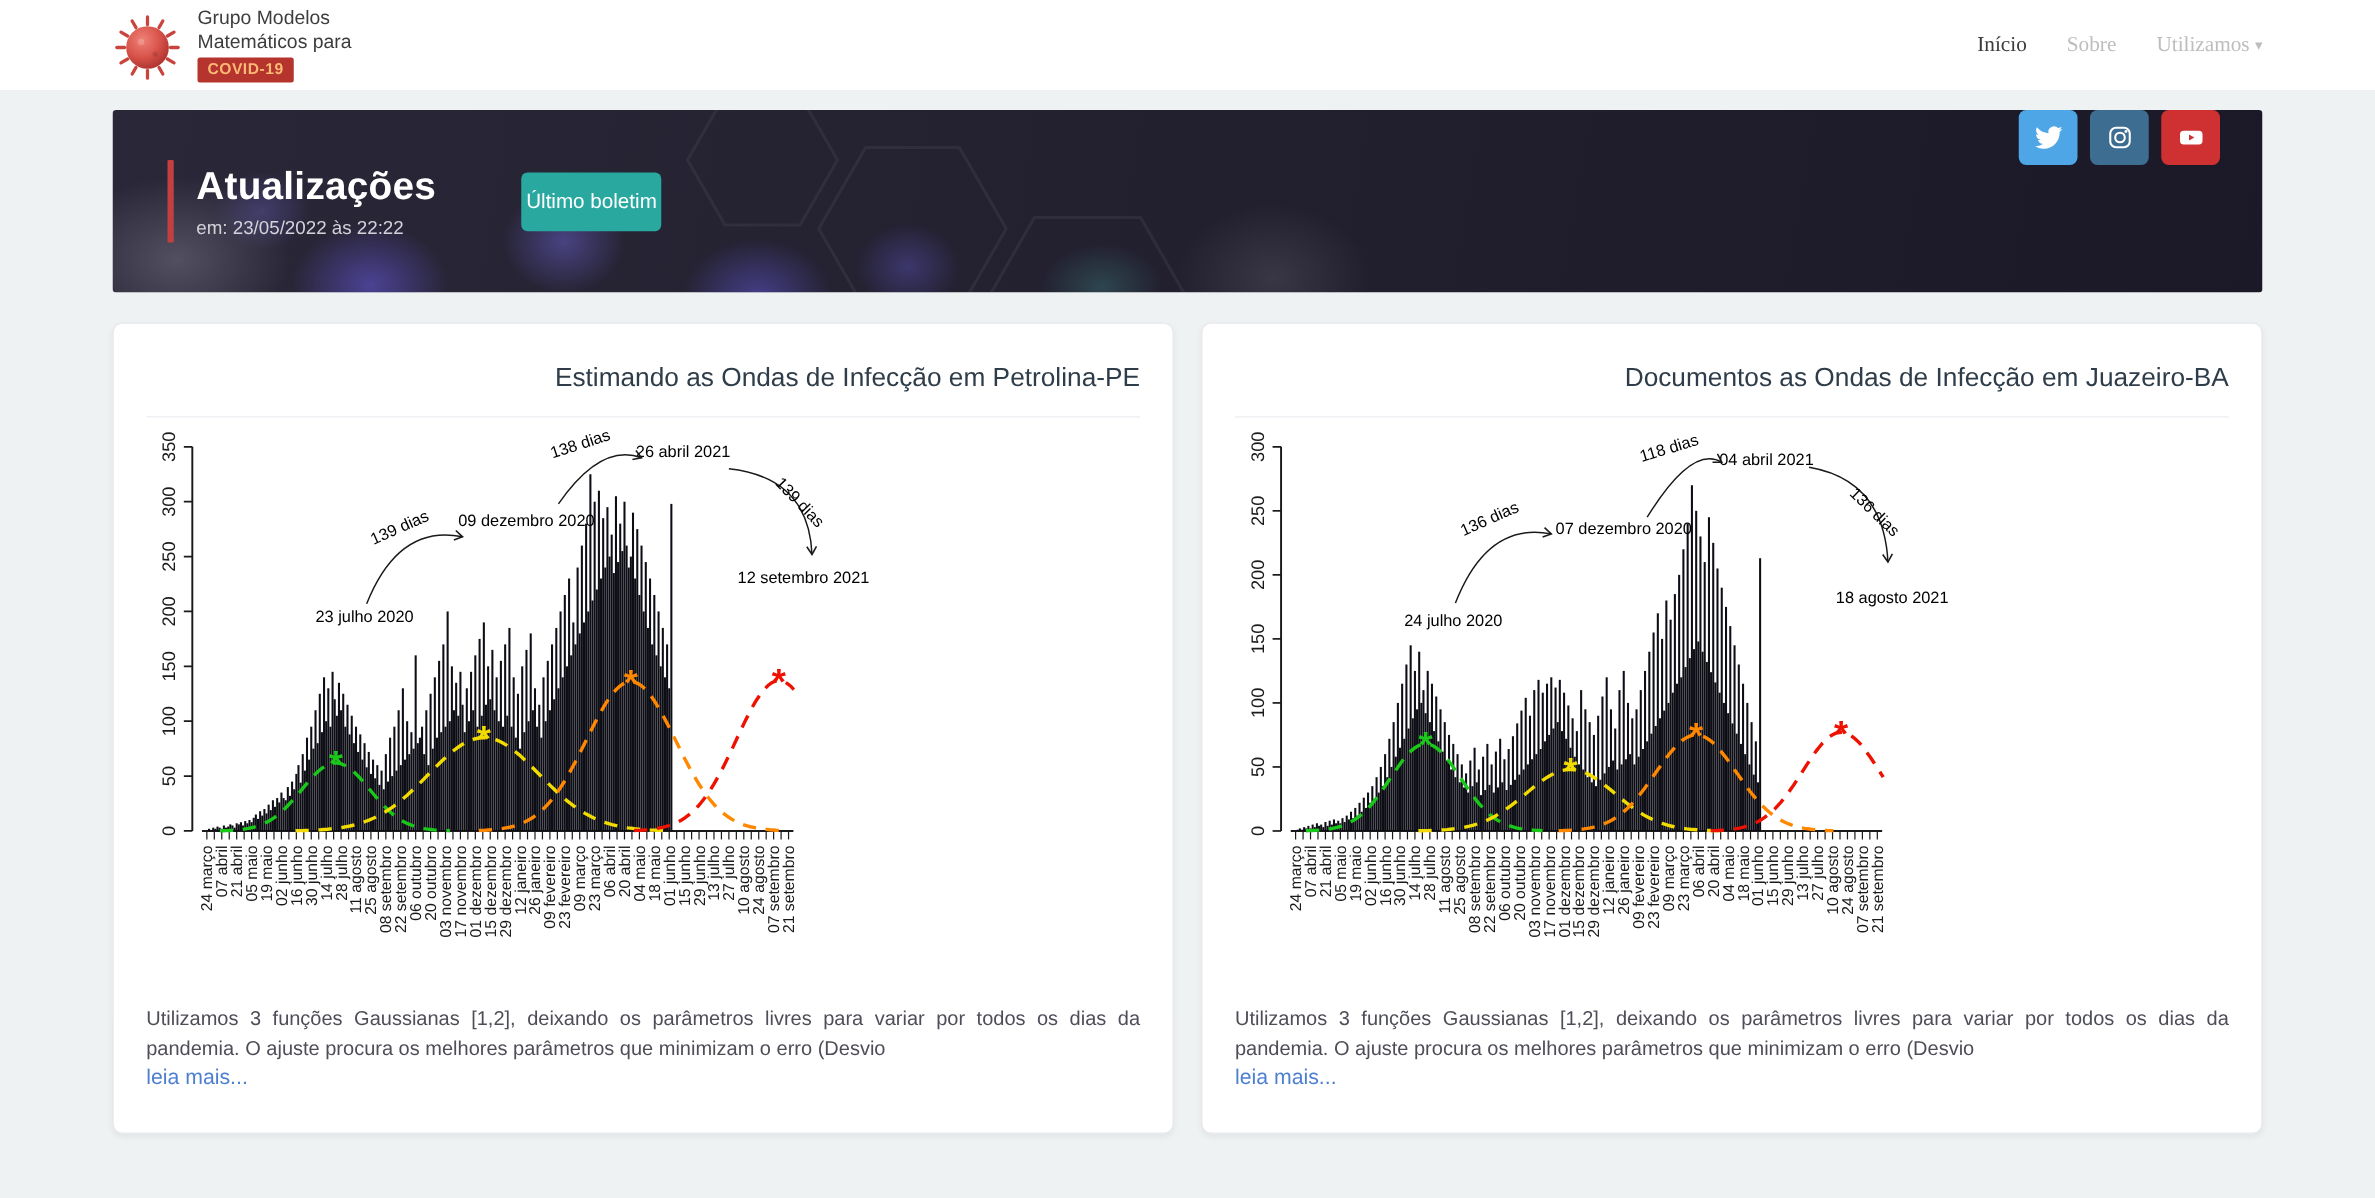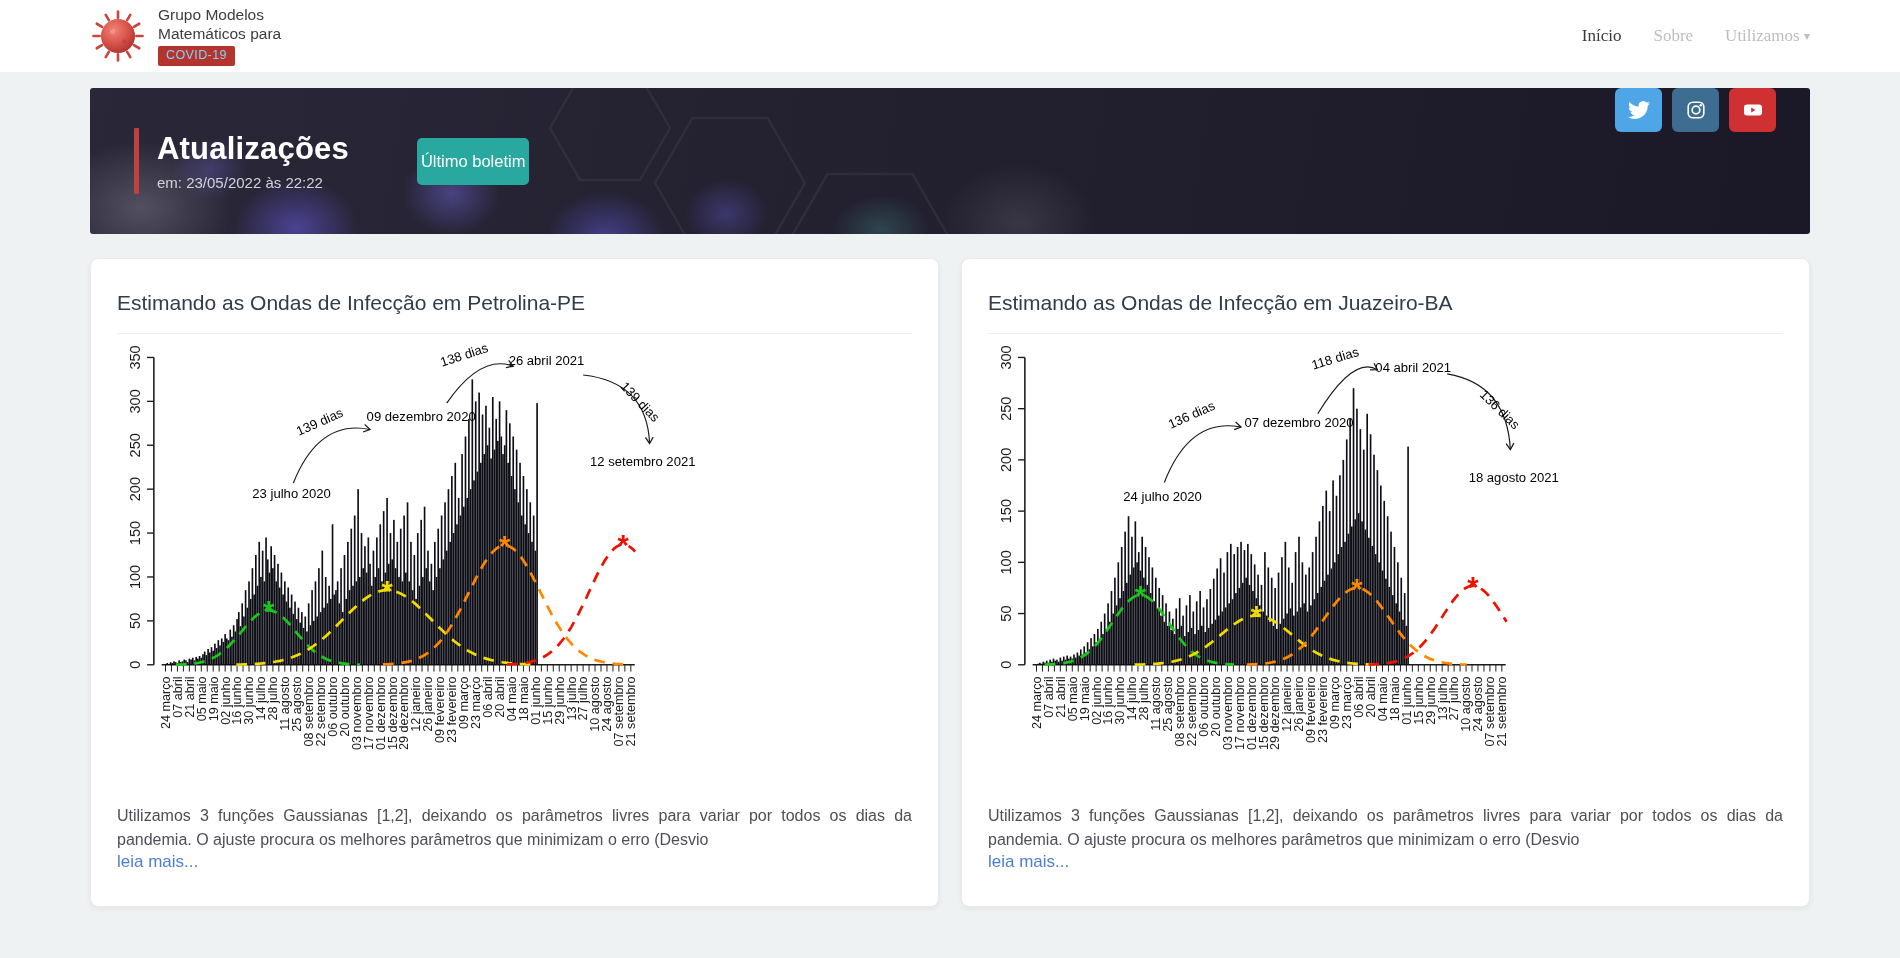--- a/index.html
+++ b/index.html
@@ -2,23 +2,23 @@
 <html><head>
 <meta charset="utf-8">
 <style>
   html,body{margin:0;padding:0;}
   body{width:1900px;background:#eef2f2;font-family:"Liberation Sans",sans-serif;-webkit-font-smoothing:antialiased;}
   .container{width:1720px;margin:0 auto;}
 
   
   .topbar{background:#fff;height:72px;}
   .topbar-inner{display:flex;justify-content:space-between;align-items:center;height:72px;}
-  .logo{display:flex;align-items:center;gap:12px;}
+  .logo{display:flex;align-items:flex-end;gap:12px;}
   .logo-text{font-size:15.5px;color:#3d3d3d;line-height:1.18;}
-  .badge{background:#b5342e;color:#7dd3fc;font-weight:normal;font-size:12.5px;padding:2px 8px 3px;border-radius:2px;display:inline-block;margin-top:3px;letter-spacing:.4px;}
+  .badge{background:#b5342e;color:#fdba74;font-weight:bold;font-size:12.5px;padding:2px 8px 3px;border-radius:2px;display:inline-block;margin-top:3px;letter-spacing:.4px;}
   nav{display:flex;align-items:center;font-family:Liberation Serif, serif;}
   nav a{margin-left:32px;font-size:17px;color:#bdbdbd;text-decoration:none;}
   nav a.active{color:#3a3a3a;}
   .caret{font-size:12px;vertical-align:1px;}
 
   
   .banner{position:relative;height:146px;margin-top:16px;border-radius:3px;display:flex;justify-content:space-between;padding:0 34px 0 44px;box-sizing:border-box;overflow:hidden;
     background:
       radial-gradient(90px 70px at 12% 96%, rgba(105,90,225,.55), transparent 70%),
       radial-gradient(70px 60px at 21% 72%, rgba(120,110,235,.42), transparent 70%),
@@ -34,21 +34,21 @@
   .redbar{width:5px;height:66px;background:#c24040;border-radius:1px;margin-right:18px;}
   .banner-title{font-size:31px;color:#fff;font-weight:600;margin:0 0 7px;letter-spacing:.2px;}
   .banner-sub{font-size:15px;color:#d2d2da;}
   .btn-boletim{background:#29a8a0;color:#fff;border:none;font-size:16.5px;font-family:"Liberation Sans",sans-serif;padding:14px 4px;border-radius:5px;margin-left:68px;cursor:pointer;}
   .social{display:flex;gap:10px;position:relative;z-index:2;}
   .sbtn{width:47px;height:44px;border-radius:6px;display:flex;align-items:center;justify-content:center;border:none;cursor:pointer;padding:0;}
 
   
   .cards{display:grid;grid-template-columns:1fr 1fr;gap:22px;margin-top:24px;padding-bottom:10px;}
   .card{background:#fff;border:1px solid #e9e9ee;border-radius:8px;box-shadow:0 2px 5px rgba(0,0,0,.06);padding:26px 26px 34px;box-sizing:border-box;}
-  .card h2{font-size:21px;font-weight:500;color:#2e3d49;margin:6px 0 18px;}
+  .card h2{font-size:21px;font-weight:500;color:#2e3d49;margin:6px 0 18px;text-align:right;}
   .divider{border-top:1px solid #ededf2;margin-bottom:6px;}
   .card p{font-size:16px;color:#4e4e58;text-align:justify;line-height:1.5;margin:8px 0 0;}
   .read-more{color:#4d7fd0;font-size:17px;text-decoration:none;}
   svg.chart{width:100%;height:auto;display:block;margin-top:4px;}
 </style>
 </head>
 <body>
 
 <header class="topbar">
   <div class="container topbar-inner">
@@ -516,21 +516,21 @@
           <path d="M 340.1098901098901 65.09714285714284 Q 375.27472527472526 14.377142857142871 408.68131868131866 27.05714285714288" fill="none" stroke="#1a1a1a" stroke-width="1.2" marker-end="url(#arw0)"></path>
           <text transform="translate(359.45054945054943,19.811428571428564) rotate(-18)" text-anchor="middle" font-size="13.5" fill="#000" font-family="&quot;Liberation Sans&quot;,sans-serif">138 dias</text>
           <path d="M 480.7692307692308 36.1142857142857 Q 546.7032967032967 43.360000000000014 549.3406593406594 106.75999999999999" fill="none" stroke="#1a1a1a" stroke-width="1.2" marker-end="url(#arw0)"></path>
           <text transform="translate(536.1538461538462,66.9085714285714) rotate(46)" text-anchor="middle" font-size="13.5" fill="#000" font-family="&quot;Liberation Sans&quot;,sans-serif">139 dias</text>
         </svg>
       <p>Utilizamos 3 funções Gaussianas [1,2], deixando os parâmetros livres para variar por todos os dias da pandemia. O ajuste procura os melhores parâmetros que minimizam o erro (Desvio</p>
       <a href="#" class="read-more">leia mais...</a>
     </section>
 
     <section class="card">
-      <h2>Estimando as Ondas de Infecção em Juazeiro-BA</h2>
+      <h2>Documentos as Ondas de Infecção em Juazeiro-BA</h2>
       <div class="divider"></div>
       <svg class="chart" viewBox="0 0 820 470">
           <defs>
             <marker id="arw1" markerWidth="12" markerHeight="12" refX="7.5" refY="5" orient="auto" markerUnits="userSpaceOnUse">
               <path d="M1,1 L7.5,5 L1,9" fill="none" stroke="#1a1a1a" stroke-width="1.3"></path>
             </marker>
           </defs>
           <line x1="38" y1="335" x2="38" y2="18" stroke="#1a1a1a" stroke-width="1.6"></line>
           <line x1="31" y1="335" x2="38" y2="335" stroke="#1a1a1a" stroke-width="1.4"></line>
           <text transform="translate(24,335) rotate(-90)" text-anchor="middle" font-size="15" fill="#1a1a1a" font-family="&quot;Liberation Sans&quot;,sans-serif">0</text>

